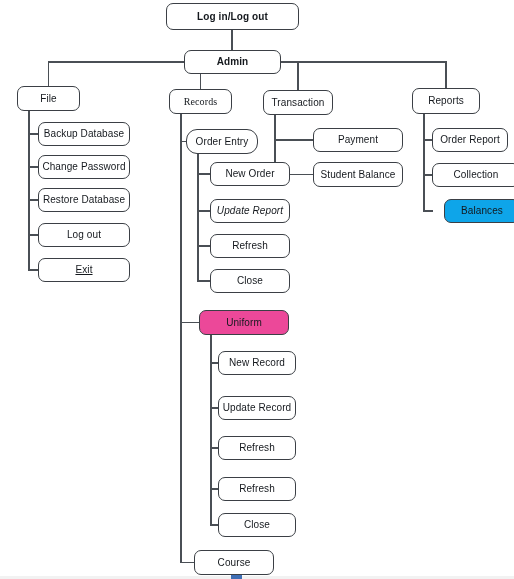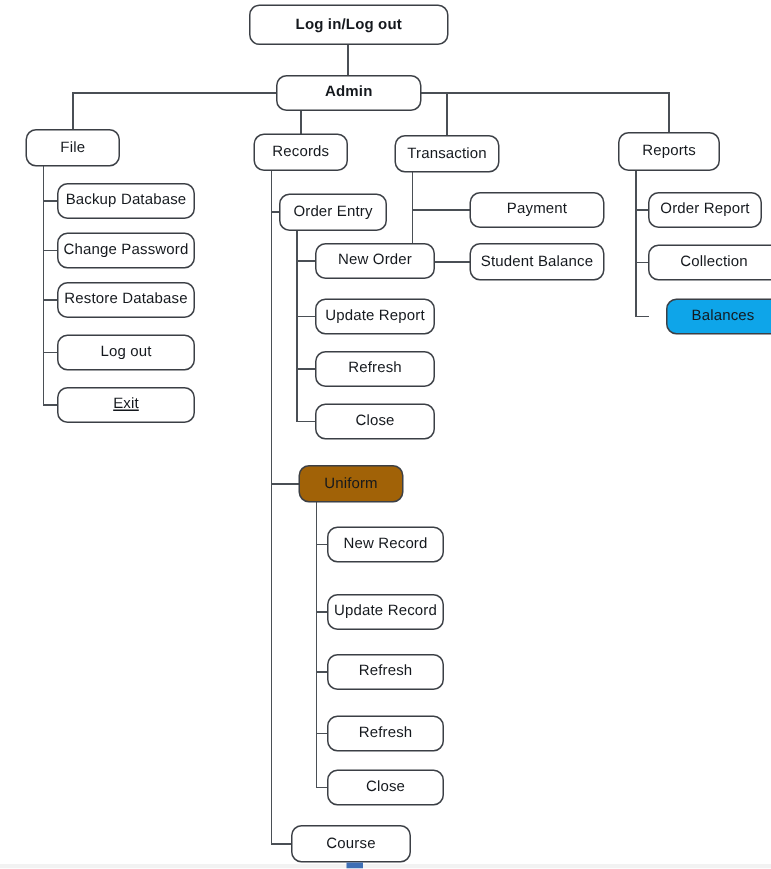--- a/index.html
+++ b/index.html
@@ -111,39 +111,39 @@
       </div>
       <div class="node" style="left: 38px; top: 188px; width: 92px; height: 24px; border-color: rgb(59, 63, 69); background: rgb(255, 255, 255); color: rgb(20, 24, 29);">
         <span>Restore Database</span>
       </div>
       <div class="node" style="left: 38px; top: 223px; width: 92px; height: 24px; border-color: rgb(59, 63, 69); background: rgb(255, 255, 255); color: rgb(20, 24, 29);">
         <span>Log out</span>
       </div>
       <div class="node" style="left: 38px; top: 258px; width: 92px; height: 24px; border-color: rgb(59, 63, 69); background: rgb(255, 255, 255); color: rgb(20, 24, 29); text-decoration: underline;">
         <span>Exit</span>
       </div>
-      <div class="node" style="left: 169px; top: 89px; width: 63px; height: 25px; border-color: rgb(59, 63, 69); background: rgb(255, 255, 255); color: rgb(20, 24, 29);">
+      <div class="node" style="left: 169px; top: 89px; width: 63px; height: 25px; border-color: rgb(59, 63, 69); background: rgb(255, 255, 255); color: rgb(20, 24, 29); font-family: Liberation Serif, serif;">
         <span>Records</span>
       </div>
-      <div class="node" style="left: 186px; top: 129px; width: 72px; height: 25px; border-color: rgb(59, 63, 69); background: rgb(255, 255, 255); color: rgb(20, 24, 29);">
+      <div class="node" style="left: 186px; top: 129px; width: 72px; height: 25px; border-color: rgb(59, 63, 69); background: rgb(255, 255, 255); color: rgb(20, 24, 29); border-radius: 11px;">
         <span>Order Entry</span>
       </div>
       <div class="node" style="left: 210px; top: 162px; width: 80px; height: 24px; border-color: rgb(59, 63, 69); background: rgb(255, 255, 255); color: rgb(20, 24, 29);">
         <span>New Order</span>
       </div>
-      <div class="node" style="left: 210px; top: 199px; width: 80px; height: 24px; border-color: rgb(59, 63, 69); background: rgb(255, 255, 255); color: rgb(20, 24, 29);">
+      <div class="node" style="left: 210px; top: 199px; width: 80px; height: 24px; border-color: rgb(59, 63, 69); background: rgb(255, 255, 255); color: rgb(20, 24, 29); font-style: italic;">
         <span>Update Report</span>
       </div>
       <div class="node" style="left: 210px; top: 234px; width: 80px; height: 24px; border-color: rgb(59, 63, 69); background: rgb(255, 255, 255); color: rgb(20, 24, 29);">
         <span>Refresh</span>
       </div>
       <div class="node" style="left: 210px; top: 269px; width: 80px; height: 24px; border-color: rgb(59, 63, 69); background: rgb(255, 255, 255); color: rgb(20, 24, 29);">
         <span>Close</span>
       </div>
-      <div class="node" style="left: 199px; top: 310px; width: 70px; height: 25px; border-color: rgb(59, 63, 69); background: #a16207; color: rgb(20, 24, 29); text-align: right;">
+      <div class="node" style="left: 199px; top: 310px; width: 90px; height: 25px; border-color: rgb(59, 63, 69); background: #ec4899; color: rgb(20, 24, 29); text-align: right;">
         <span>Uniform</span>
       </div>
       <div class="node" style="left: 218px; top: 351px; width: 78px; height: 24px; border-color: rgb(59, 63, 69); background: rgb(255, 255, 255); color: rgb(20, 24, 29);">
         <span>New Record</span>
       </div>
       <div class="node" style="left: 218px; top: 396px; width: 78px; height: 24px; border-color: rgb(59, 63, 69); background: rgb(255, 255, 255); color: rgb(20, 24, 29);">
         <span>Update Record</span>
       </div>
       <div class="node" style="left: 218px; top: 436px; width: 78px; height: 24px; border-color: rgb(59, 63, 69); background: rgb(255, 255, 255); color: rgb(20, 24, 29);">
         <span>Refresh</span>

